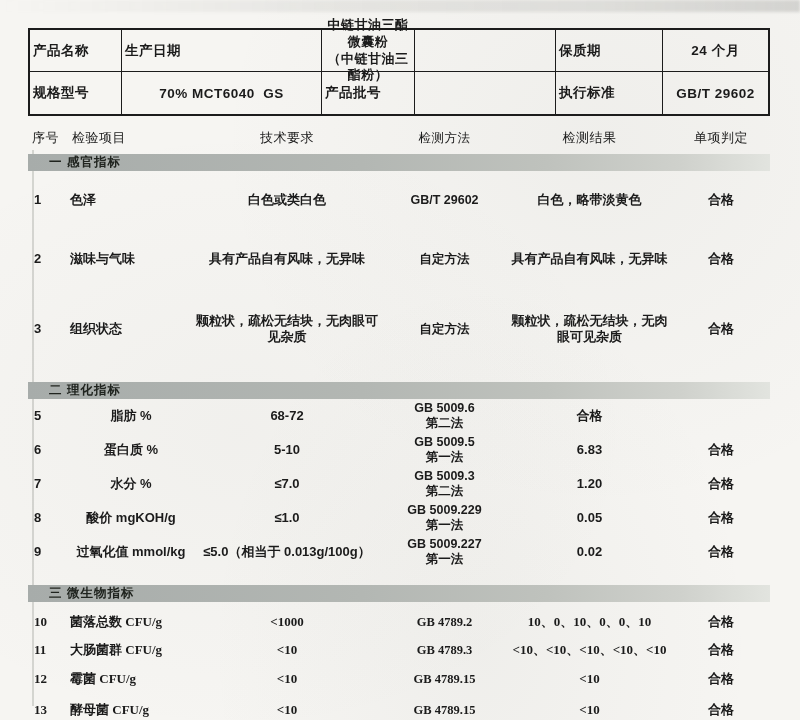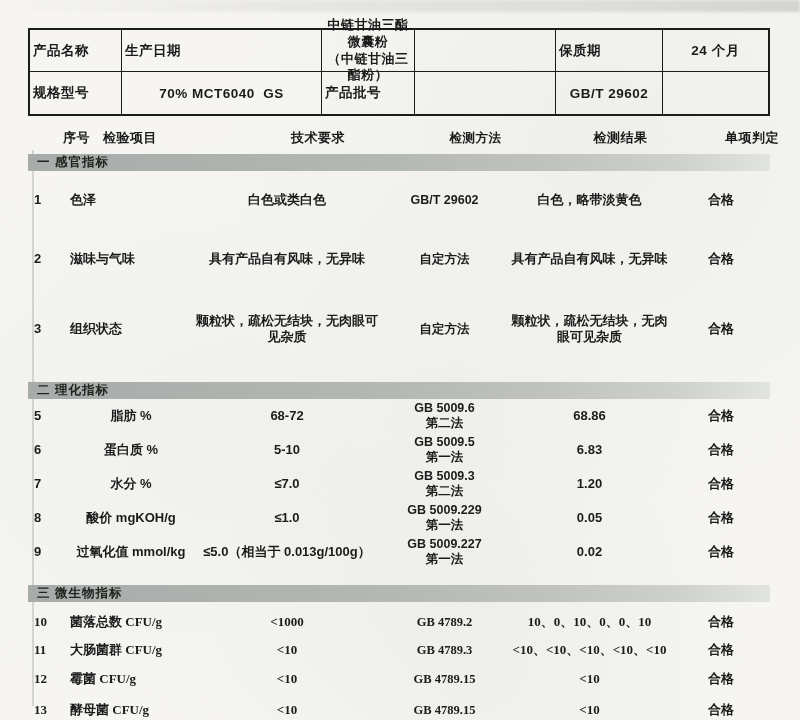--- a/index.html
+++ b/index.html
@@ -57,30 +57,30 @@
   .info-cell.multi{white-space:pre-line;line-height:1.3;font-size:13px;}
 
   
   .grid-cols{
     display:grid;
     grid-template-columns:42px 122px 190px 125px 165px 98px;
     align-items:center;
   }
   .col-head{
     margin-top:9px;height:26px;
-    font-size:13px;font-weight:700;letter-spacing:0.5px;margin-left:31px;
+    font-size:13px;font-weight:400;letter-spacing:0.5px;
   }
   .col-head .cell{text-align:center;}
   .col-head .cell-item{text-align:left;padding-left:2px;}
   .col-head .cell-no{text-align:left;padding-left:4px;}
 
   .sec-bar{
     height:17px;margin-top:3px;
     display:flex;align-items:center;
-    padding-left:9px;
+    padding-left:21px;
     font-size:12.5px;font-weight:700;letter-spacing:1px;
     color:#20241f;
     background:linear-gradient(90deg,#a7acaa 0%,#b3b7b3 45%,#bfc2bd 70%,#cfd1cc 88%,var(--bar2) 100%);
   }
   .bar-1{margin-top:13px;}
   .bar-2{margin-top:16px;}
 
   .det-row{
     display:grid;
     grid-template-columns:42px 122px 190px 125px 165px 98px;
@@ -118,20 +118,21 @@
     <div class="info-cell ctr multi">中链甘油三酯微囊粉
 （中链甘油三酯粉）</div>
     <div class="info-cell ctr"></div>
     <div class="info-cell lbl">保质期</div>
     <div class="info-cell ctr">24 个月</div>
 
     <div class="info-cell lbl">规格型号</div>
     <div class="info-cell ctr">70% MCT6040&nbsp;&nbsp;GS</div>
     <div class="info-cell lbl">产品批号</div>
     <div class="info-cell ctr"></div>
+    <div class="info-cell lbl">执行标准</div>
     <div class="info-cell ctr">GB/T 29602</div>
   </div>
 
   <div class="grid-cols col-head">
     <div class="cell cell-no">序号</div>
     <div class="cell cell-item">检验项目</div>
     <div class="cell cell-req">技术要求</div>
     <div class="cell cell-method">检测方法</div>
     <div class="cell cell-result">检测结果</div>
     <div class="cell cell-judge">单项判定</div>
@@ -166,21 +167,20 @@
         </div>
       </div>
       <div class="sec-bar bar-1">二 理化指标</div>
       <div class="sec-rows sec-1">
         <div class="det-row">
           <div class="cell cell-no">5</div>
           <div class="cell cell-item">脂肪 %</div>
           <div class="cell cell-req">68-72</div>
           <div class="cell cell-method">GB 5009.6
 第二法</div>
-          <div class="cell cell-result">68.86</div>
           <div class="cell cell-judge">合格</div>
         </div>
         <div class="det-row">
           <div class="cell cell-no">6</div>
           <div class="cell cell-item">蛋白质 %</div>
           <div class="cell cell-req">5-10</div>
           <div class="cell cell-method">GB 5009.5
 第一法</div>
           <div class="cell cell-result">6.83</div>
           <div class="cell cell-judge">合格</div>

